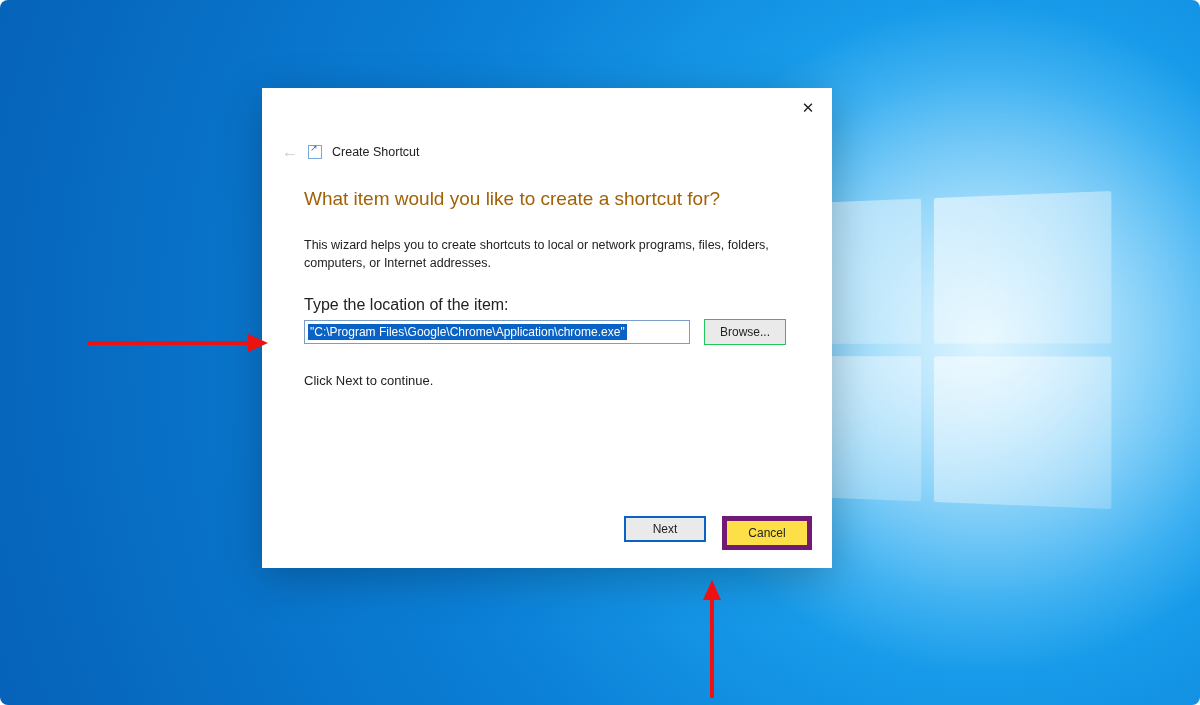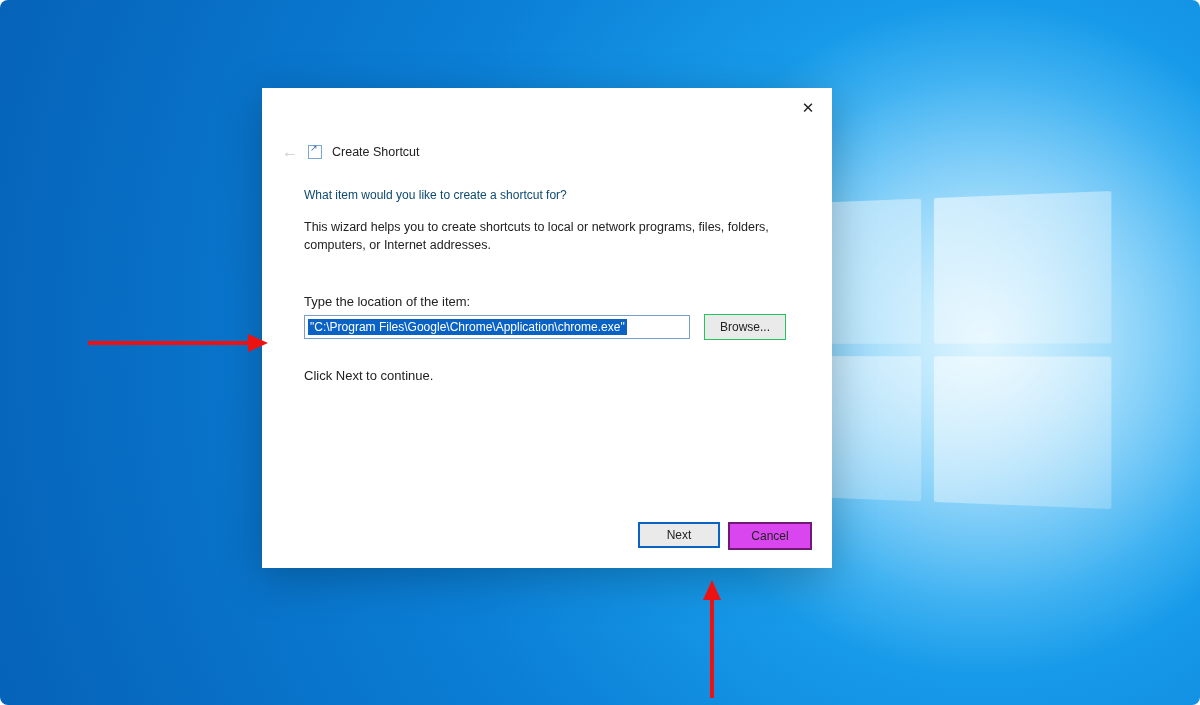--- a/index.html
+++ b/index.html
@@ -96,31 +96,31 @@
     font-size: 12.5px;
   }
 
   .body {
     position: absolute;
     left: 42px;
     right: 42px;
     top: 100px;
   }
   .heading {
-    color: #0c4a6e;
-    font-size: 12px;
-    margin-bottom: 16px;
+    color: #a16207;
+    font-size: 19px;
+    margin-bottom: 26px;
   }
   .explain {
     font-size: 12.5px;
     line-height: 1.45;
-    margin-bottom: 40px;
+    margin-bottom: 24px;
   }
   .field-label {
-    font-size: 13px;
+    font-size: 16px;
     margin-bottom: 5px;
   }
   .field-row {
     display: flex;
     gap: 14px;
     align-items: center;
   }
   .path-box {
     width: 378px;
     height: 22px;
@@ -151,27 +151,27 @@
   .continue-line {
     margin-top: 28px;
     font-size: 13px;
   }
 
   .footer {
     position: absolute;
     right: 20px;
     bottom: 18px;
     display: flex;
-    gap: 8px;
+    gap: 16px;
   }
   .btn {
     width: 80px;
     height: 24px;
-    border: 2px solid #701a75;
-    background: #d946ef;
+    border: 5px solid #701a75;
+    background: #fde047;
     font-size: 12px;
     display: flex;
     align-items: center;
     justify-content: center;
     cursor: default;
   }
   .btn.primary {
     border: 2px solid #0a62c4;
     background: #eaeaea;
     height: 22px;

